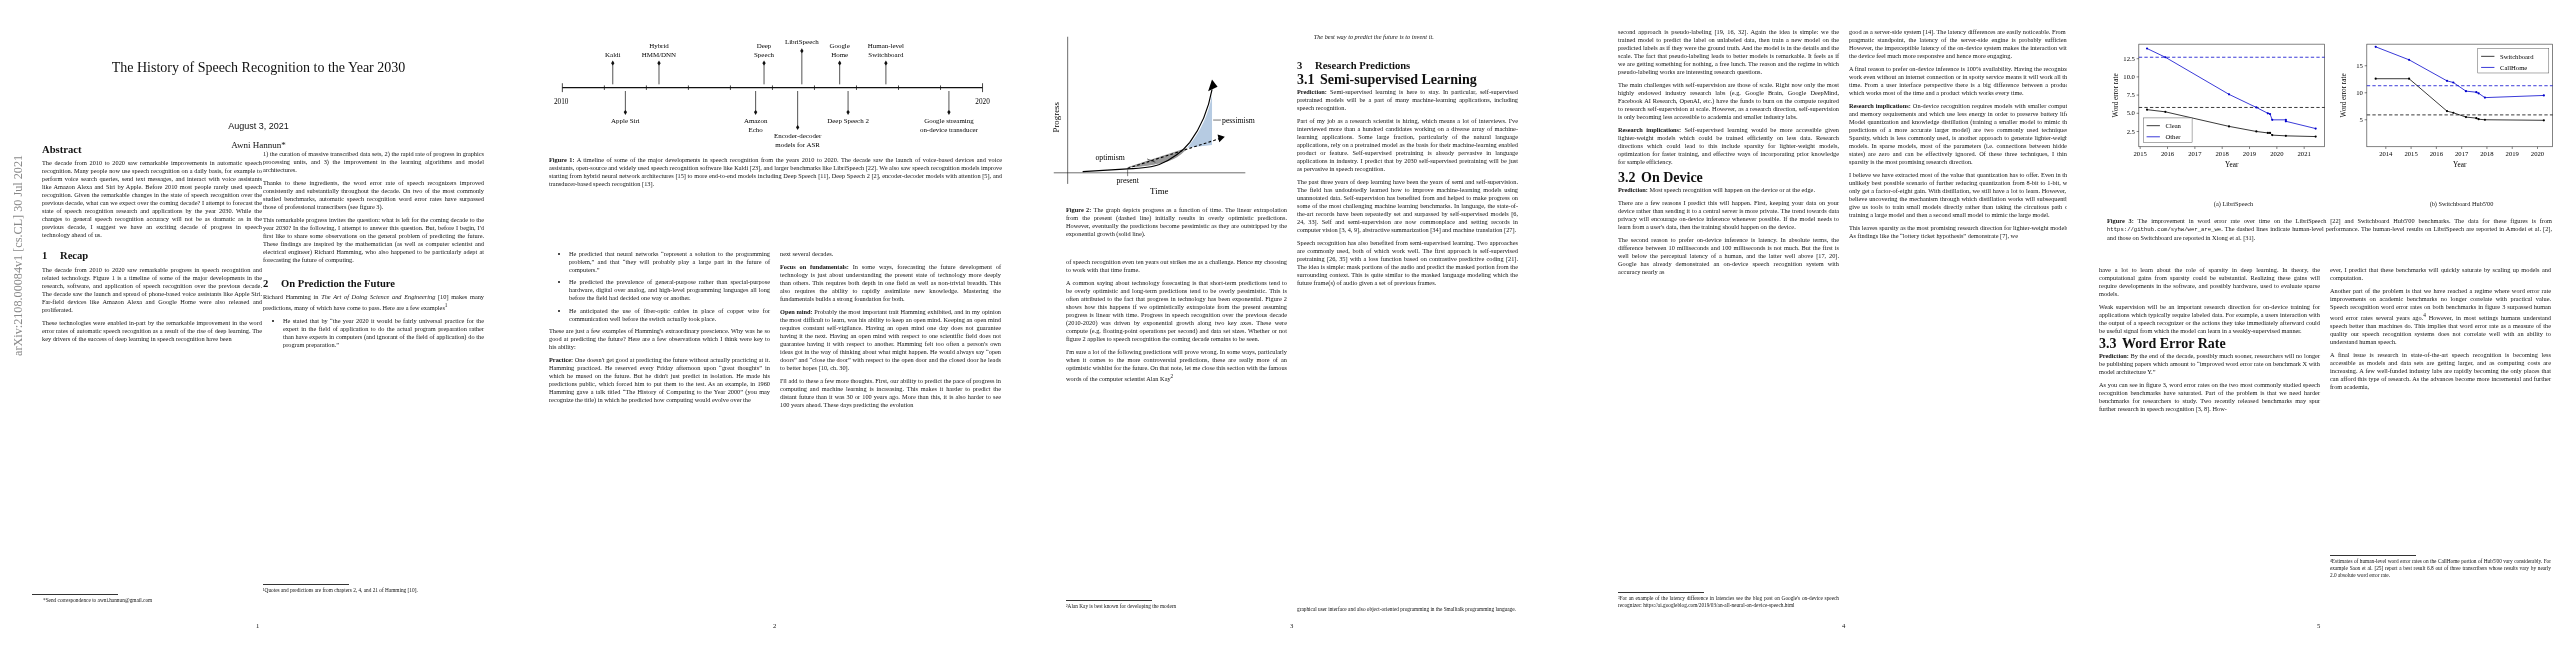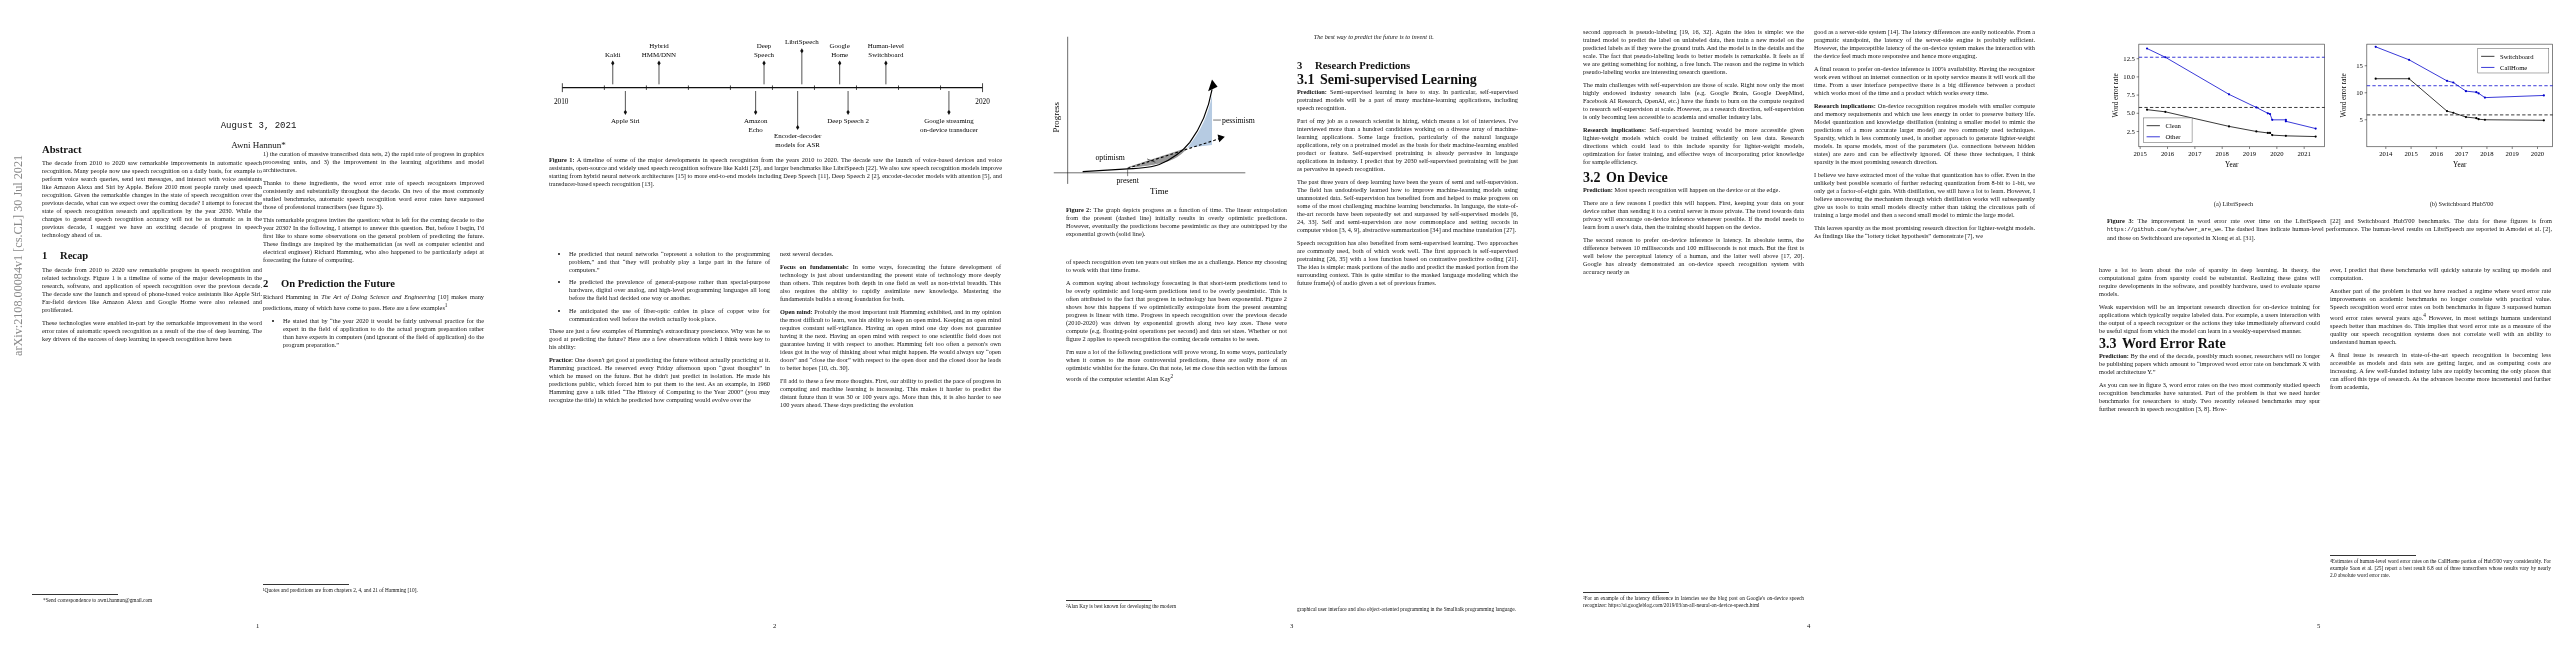--- a/index.html
+++ b/index.html
@@ -1,43 +1,44 @@
 <!DOCTYPE html>
 <html style="font-size:9px"><head>
 <meta charset="utf-8">
 <style>
   html,body{margin:0;padding:0;background:#fff;}
   body{width:2576px;height:667px;position:relative;overflow:hidden;font-family:"DejaVu Serif","Liberation Serif",serif;color:#111;}
   .page{position:absolute;top:0;height:667px;background:#fff;}
-  .p1{left:0;width:517px}.p2{left:517px;width:517px}.p3{left:1034px;width:517px}.p4{left:1551px;width:517px}.p5{left:2067px;width:509px}
+  .p1{left:0;width:517px}.p2{left:517px;width:517px}.p3{left:1034px;width:517px}.p4{left:1586px;width:517px}.p5{left:2067px;width:509px}
   .col{position:absolute;font-size:6.3px;line-height:8px;text-align:justify;font-family:"Liberation Serif",serif;}
   .col p{margin:0 0 5px 0;}
   .h1{font-weight:bold;font-size:10.6px;margin:7.8px 0 5.6px 0;font-family:"Liberation Serif",serif;}
   .h2{font-weight:bold;font-size:14px;margin:4.4px 0 4.4px 0;font-family:"Liberation Serif",serif;}
   .num{display:inline-block;width:18px;}
   .num2{display:inline-block;width:23px;}
   ul{margin:2.2px 0 4.4px 0;padding-left:20px;}
   li{margin-bottom:4.4px;}
   .fn{position:absolute;font-size:5.3px;line-height:6.7px;font-family:"Liberation Serif",serif;text-align:justify;}
   .fnrule{width:86px;border-top:0.6px solid #333;margin-bottom:2.2px;}
   .pagenum{position:absolute;top:622px;font-size:6.7px;font-family:"Liberation Serif",serif;}
   .title{position:absolute;left:0;width:517px;top:60px;text-align:center;font-size:14px;font-family:"Liberation Serif",serif;}
   .author{position:absolute;left:0;width:517px;top:98px;text-align:center;font-size:9px;font-family:"Liberation Serif",serif;margin-top:42px;}
-  .date{position:absolute;left:0;width:517px;top:121px;text-align:center;font-size:9px;font-family:Liberation Mono, monospace;}
+  .date{position:absolute;left:0;width:517px;top:121px;text-align:center;font-size:9px;font-family:Liberation Sans, sans-serif;}
   .arxiv{position:absolute;left:11px;top:356px;transform:rotate(-90deg);transform-origin:0 0;font-size:12.2px;color:#888;white-space:nowrap;font-family:"Liberation Serif",serif;}
   .caption{font-size:6.3px;line-height:8px;font-family:"Liberation Serif",serif;text-align:justify;}
   .quote{font-style:italic;padding:0 16.7px;}
   svg text{font-family:"Liberation Serif",serif;}
   .mono{font-family:"Liberation Mono",monospace;font-size:5.6px;}
   b{font-weight:bold;}
 </style>
 </head>
 <body>
 
 <div class="page p1">
+  <div class="title">The History of Speech Recognition to the Year 2030</div>
   <div class="author">Awni Hannun*</div>
   <div class="date">August 3, 2021</div>
   <div class="arxiv">arXiv:2108.00084v1  [cs.CL]  30 Jul 2021</div>
 
   <div class="col" style="left:42px;top:140px;width:220px;">
     <div class="h1" style="margin-top:5.6px;">Abstract</div>
     <p>The decade from 2010 to 2020 saw remarkable improvements in automatic speech recognition. Many people now use speech recognition on a daily basis, for example to perform voice search queries, send text messages, and interact with voice assistants like Amazon Alexa and Siri by Apple. Before 2010 most people rarely used speech recognition. Given the remarkable changes in the state of speech recognition over the previous decade, what can we expect over the coming decade? I attempt to forecast the state of speech recognition research and applications by the year 2030. While the changes to general speech recognition accuracy will not be as dramatic as in the previous decade, I suggest we have an exciting decade of progress in speech technology ahead of us.</p>
     <div class="h1" style="margin-top:13px;"><span class="num">1</span><span>Recap</span></div>
     <p>The decade from 2010 to 2020 saw remarkable progress in speech recognition and related technology. Figure 1 is a timeline of some of the major developments in the research, software, and application of speech recognition over the previous decade. The decade saw the launch and spread of phone-based voice assistants like Apple Siri. Far-field devices like Amazon Alexa and Google Home were also released and proliferated.</p>
     <p>These technologies were enabled in-part by the remarkable improvement in the word error rates of automatic speech recognition as a result of the rise of deep learning. The key drivers of the success of deep learning in speech recognition have been</p>

